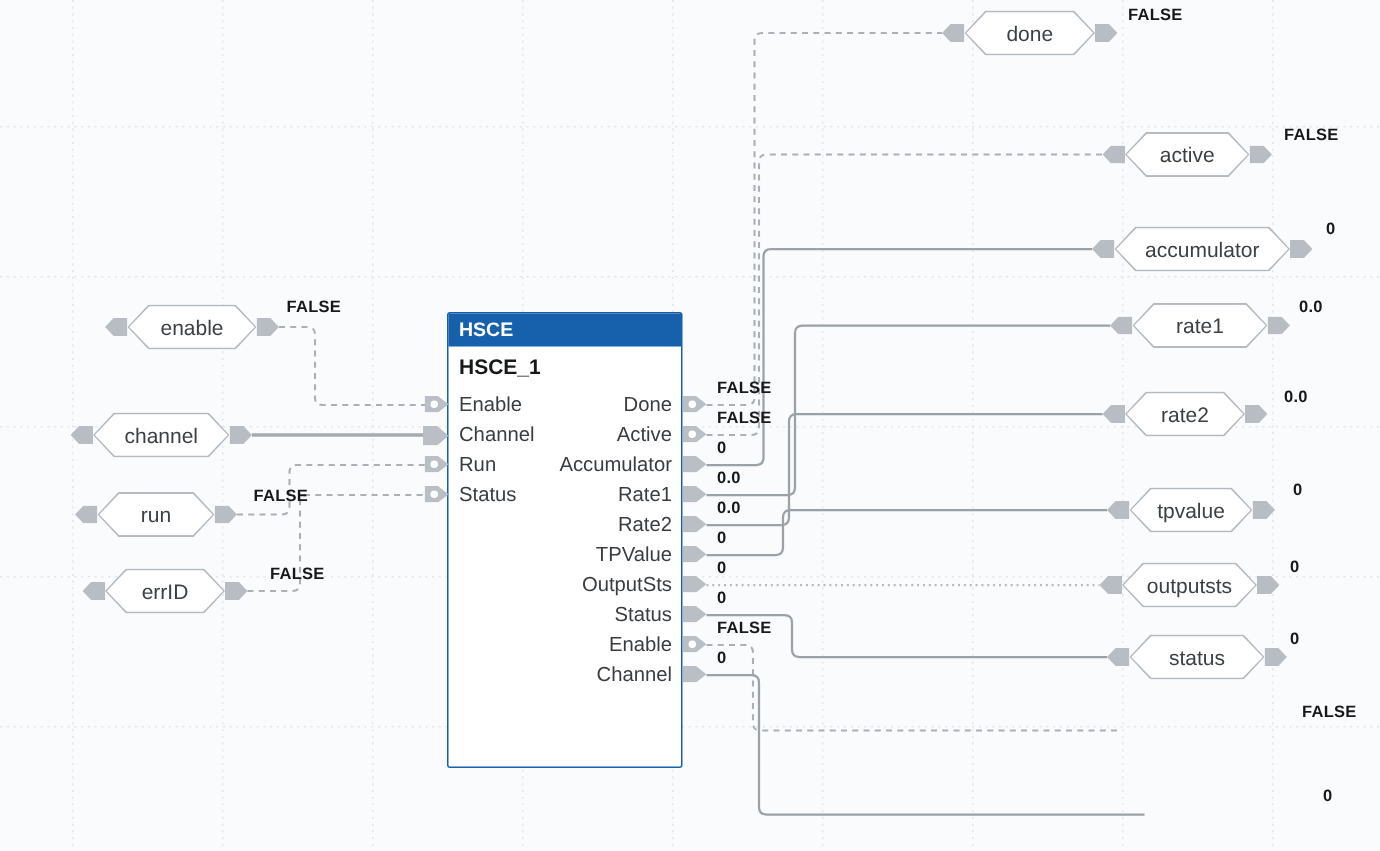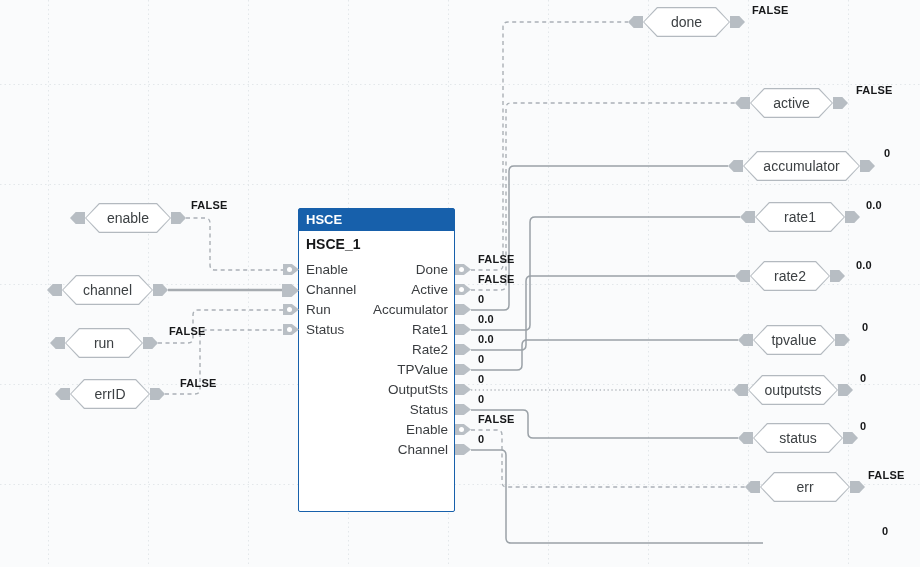--- a/index.html
+++ b/index.html
@@ -230,28 +230,20 @@
     <div class="arr arr-r"></div>
   </div>
   <div class="tag" style="left:738px;top:423px;width:120px">
     <div class="arr arr-l"></div>
     <div class="hex">
         <div class="hex-in"></div>
       <span class="tag-label">status</span>
       </div>
     <div class="arr arr-r"></div>
   </div>
-  <div class="tag" style="left:745px;top:472px;width:120px">
-    <div class="arr arr-l"></div>
-    <div class="hex">
-        <div class="hex-in"></div>
-      <span class="tag-label">err</span>
-      </div>
-    <div class="arr arr-r"></div>
-  </div>
 
   <div class="val" style="left:752px;top:4px">FALSE</div>
   <div class="val" style="left:856px;top:84px">FALSE</div>
   <div class="val" style="left:884px;top:147px">0</div>
   <div class="val" style="left:866px;top:199px">0.0</div>
   <div class="val" style="left:856px;top:259px">0.0</div>
   <div class="val" style="left:862px;top:321px">0</div>
   <div class="val" style="left:860px;top:372px">0</div>
   <div class="val" style="left:860px;top:420px">0</div>
   <div class="val" style="left:868px;top:469px">FALSE</div>

